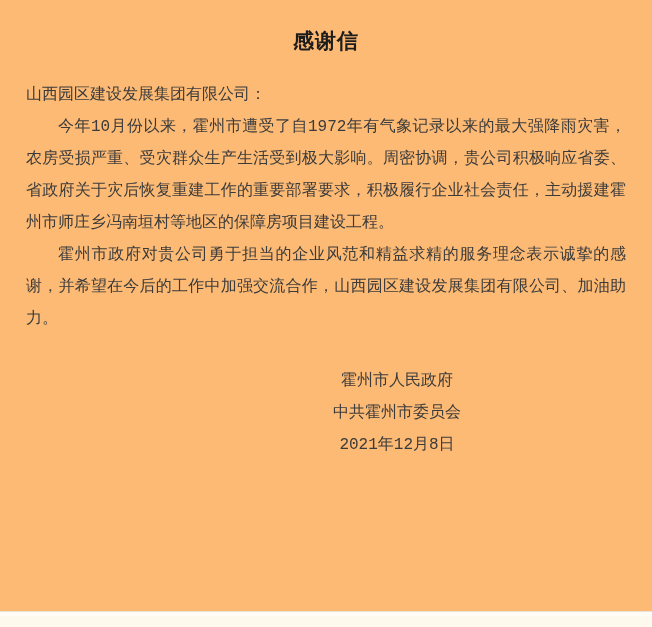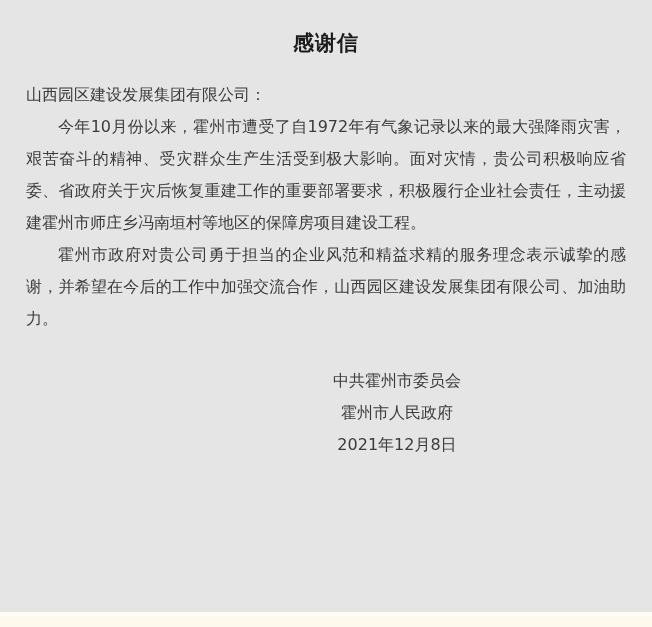--- a/index.html
+++ b/index.html
@@ -5,22 +5,23 @@
   html, body { margin: 0; padding: 0; }
   body {
     width: 652px; height: 627px;
     background: #fdf9ec;
     overflow: hidden;
     font-family: "DejaVu Sans", "Liberation Sans", sans-serif;
   }
   .page {
     position: relative;
     width: 652px; height: 616px;
-    background: #e5e5e5;
+    background: #fdba74;
     color: #3b3b3b;
+    font-family: Liberation Mono, monospace;
   }
   .content {
     box-sizing: border-box;
     height: 621px;
     padding: 31px 26px 0 26px;
   }
   .title {
     margin: 0;
     font-size: 21px;
     line-height: 24px;
@@ -62,26 +63,26 @@
 </style>
 </head>
 <body>
 
 <div class="page">
   <div class="content">
     <h1 class="title">感谢信</h1>
 
     <div class="salutation">山西园区建设发展集团有限公司：</div>
 
-    <p class="body-para">今年10月份以来，霍州市遭受了自1972年有气象记录以来的最大强降雨灾害，艰苦奋斗的精神、受灾群众生产生活受到极大影响。面对灾情，贵公司积极响应省委、省政府关于灾后恢复重建工作的重要部署要求，积极履行企业社会责任，主动援建霍州市师庄乡冯南垣村等地区的保障房项目建设工程。</p>
+    <p class="body-para">今年10月份以来，霍州市遭受了自1972年有气象记录以来的最大强降雨灾害，农房受损严重、受灾群众生产生活受到极大影响。周密协调，贵公司积极响应省委、省政府关于灾后恢复重建工作的重要部署要求，积极履行企业社会责任，主动援建霍州市师庄乡冯南垣村等地区的保障房项目建设工程。</p>
 
 
     <p class="body-para">霍州市政府对贵公司勇于担当的企业风范和精益求精的服务理念表示诚挚的感谢，并希望在今后的工作中加强交流合作，山西园区建设发展集团有限公司、加油助力。</p>
 
     <div class="signature">
+      <div>霍州市人民政府</div>
       <div>中共霍州市委员会</div>
-      <div>霍州市人民政府</div>
       <div>2021年12月8日</div>
     </div>
   </div>
 
   <div class="bottom-strip"></div>
 </div>
 
 </body></html>

